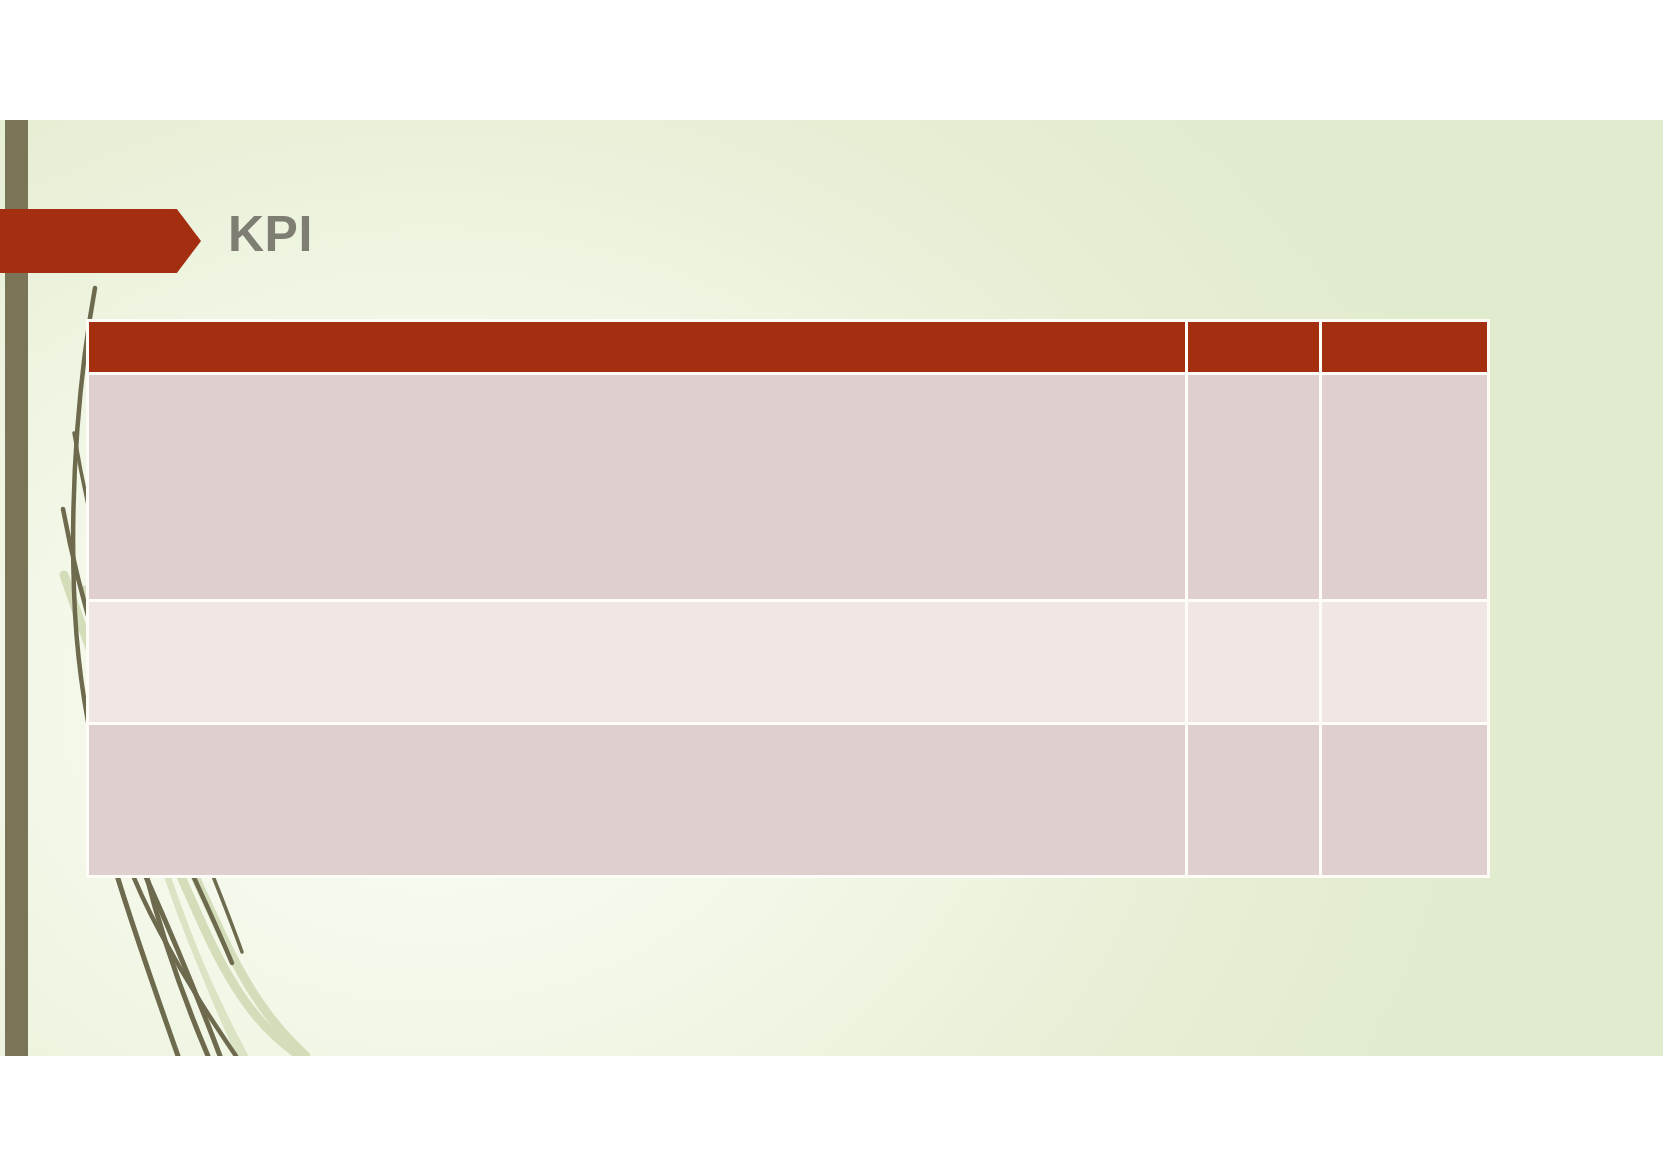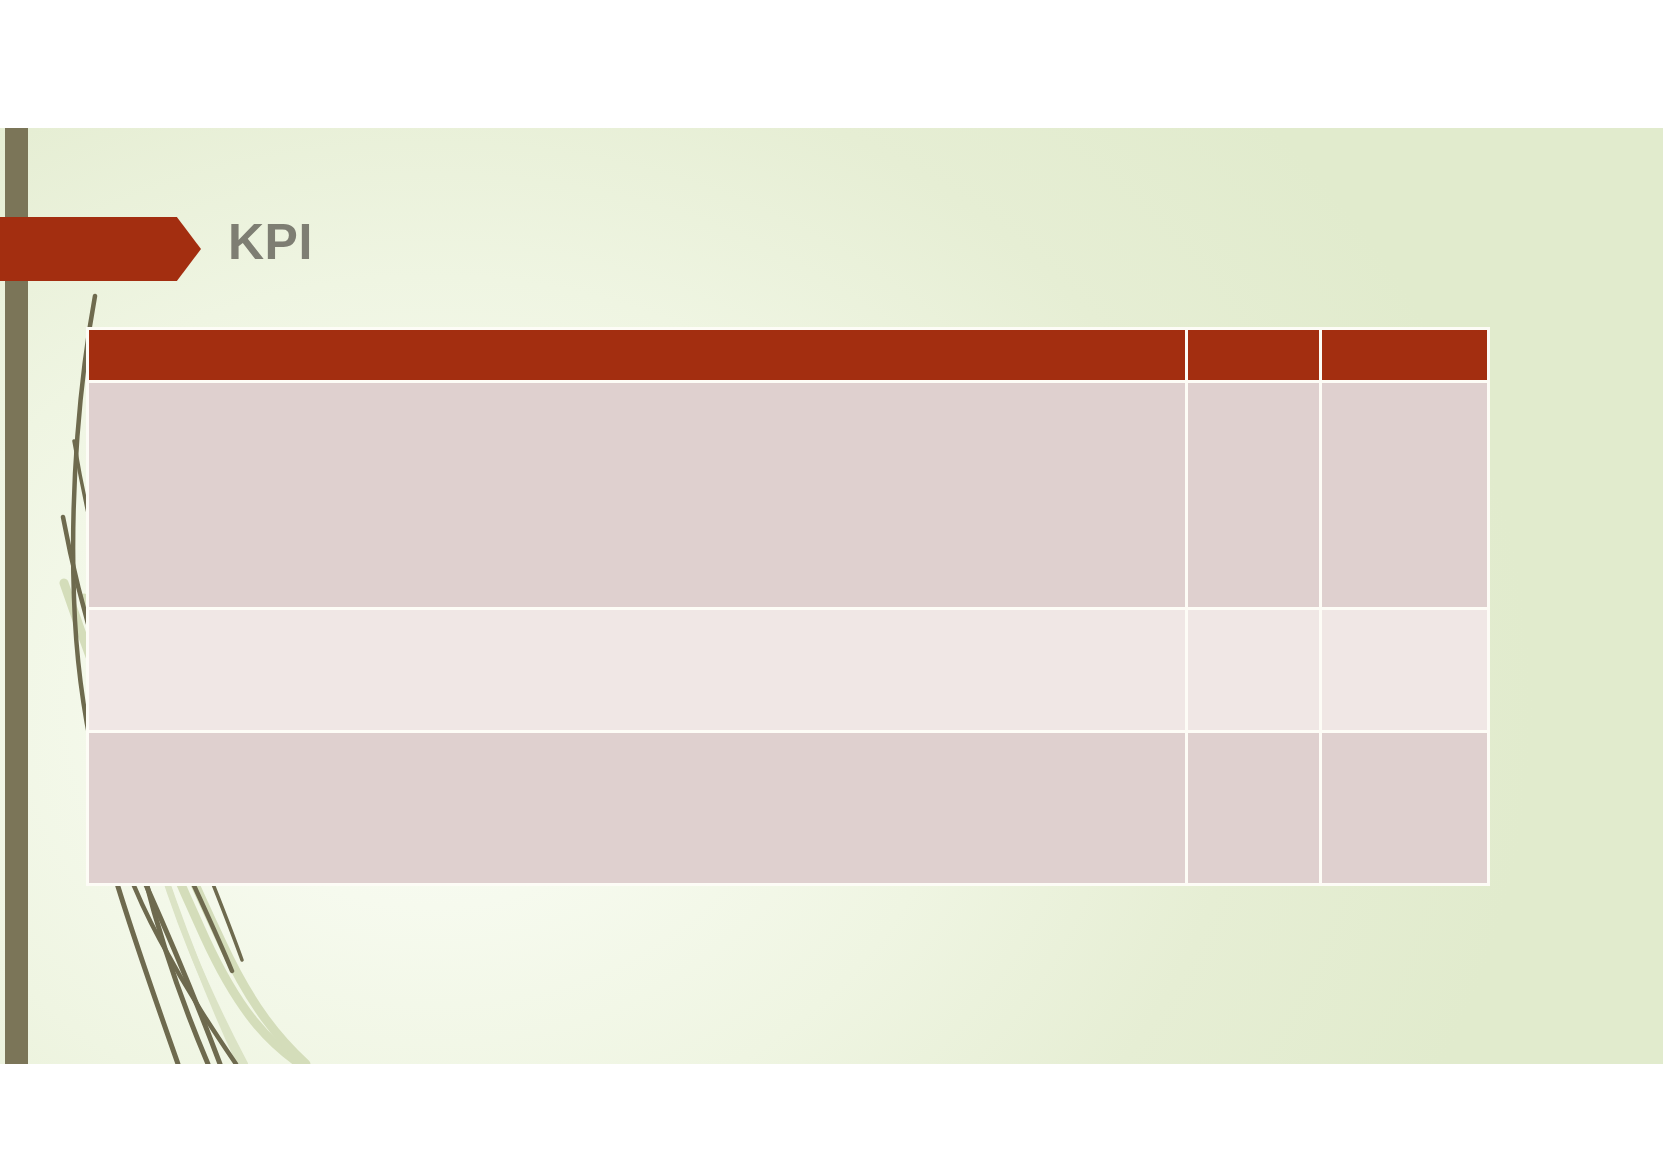--- a/index.html
+++ b/index.html
@@ -22,21 +22,20 @@
     width: 1663px;
     height: 936px;
     overflow: hidden;
     background:
       radial-gradient(ellipse 1100px 900px at 26% 62%,
         #fbfdf7 0%,
         #f6faee 22%,
         #eff5e2 48%,
         #e6eed4 74%,
         #e1ebcd 100%);
-    margin-top: 8px;
   }
 
   
   #grass {
     position: absolute;
     left: 0;
     top: 0;
     width: 420px;
     height: 936px;
     pointer-events: none;

